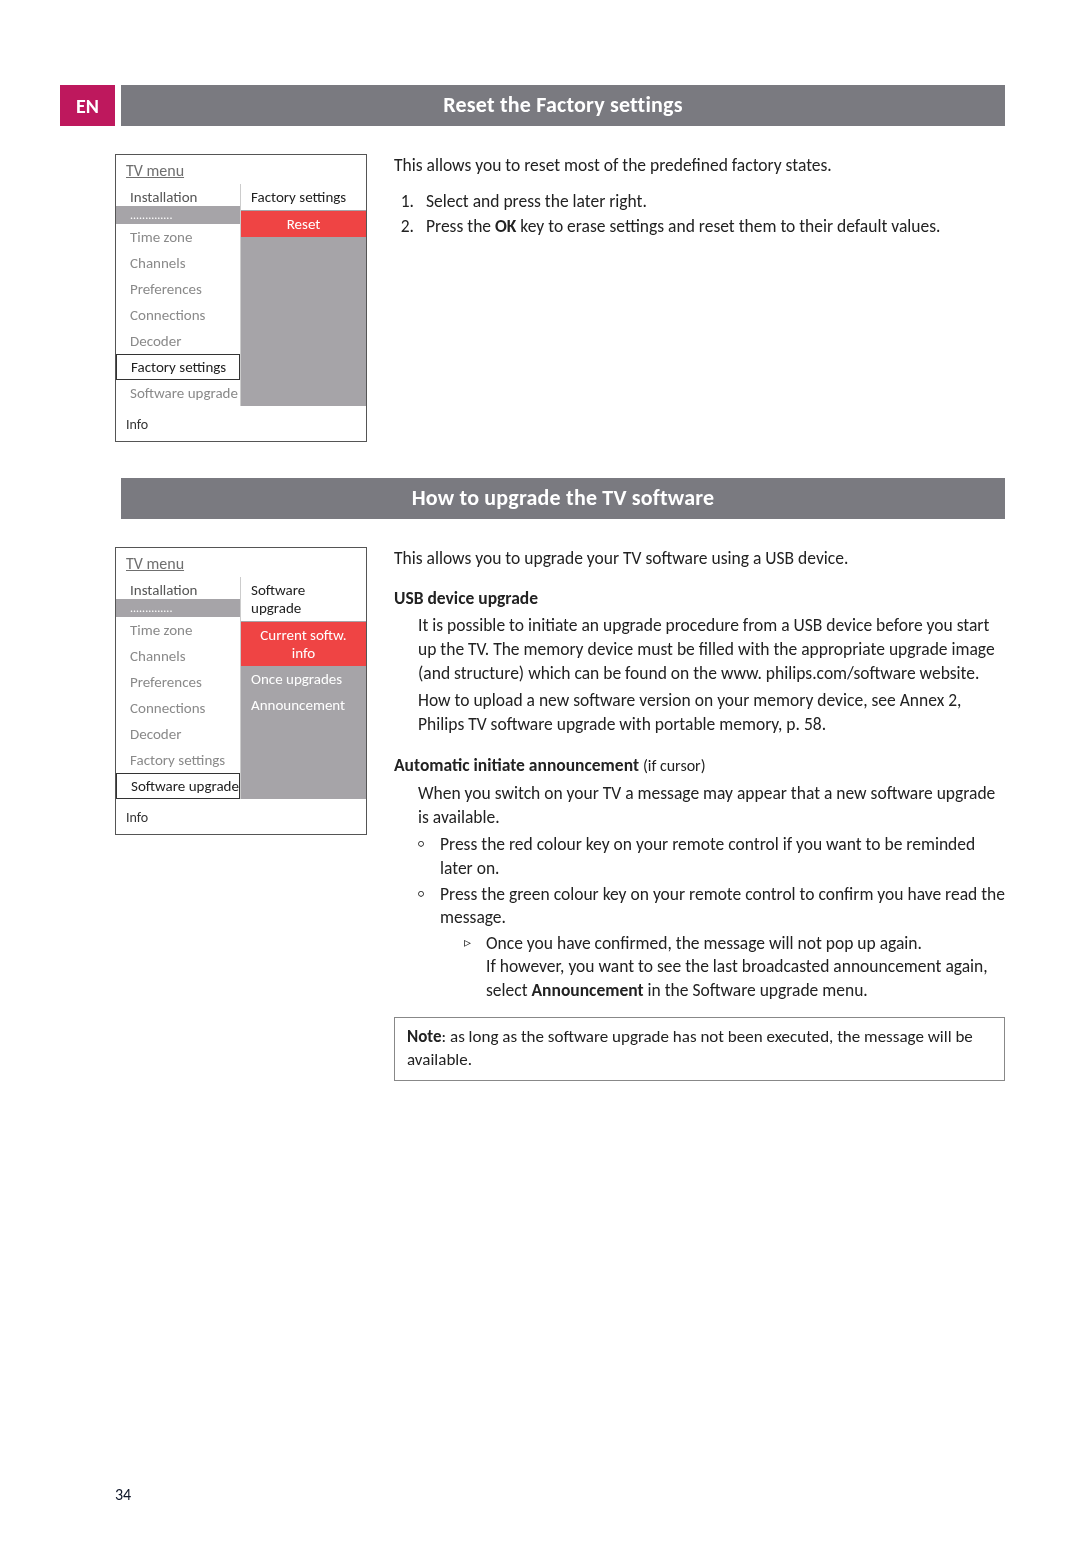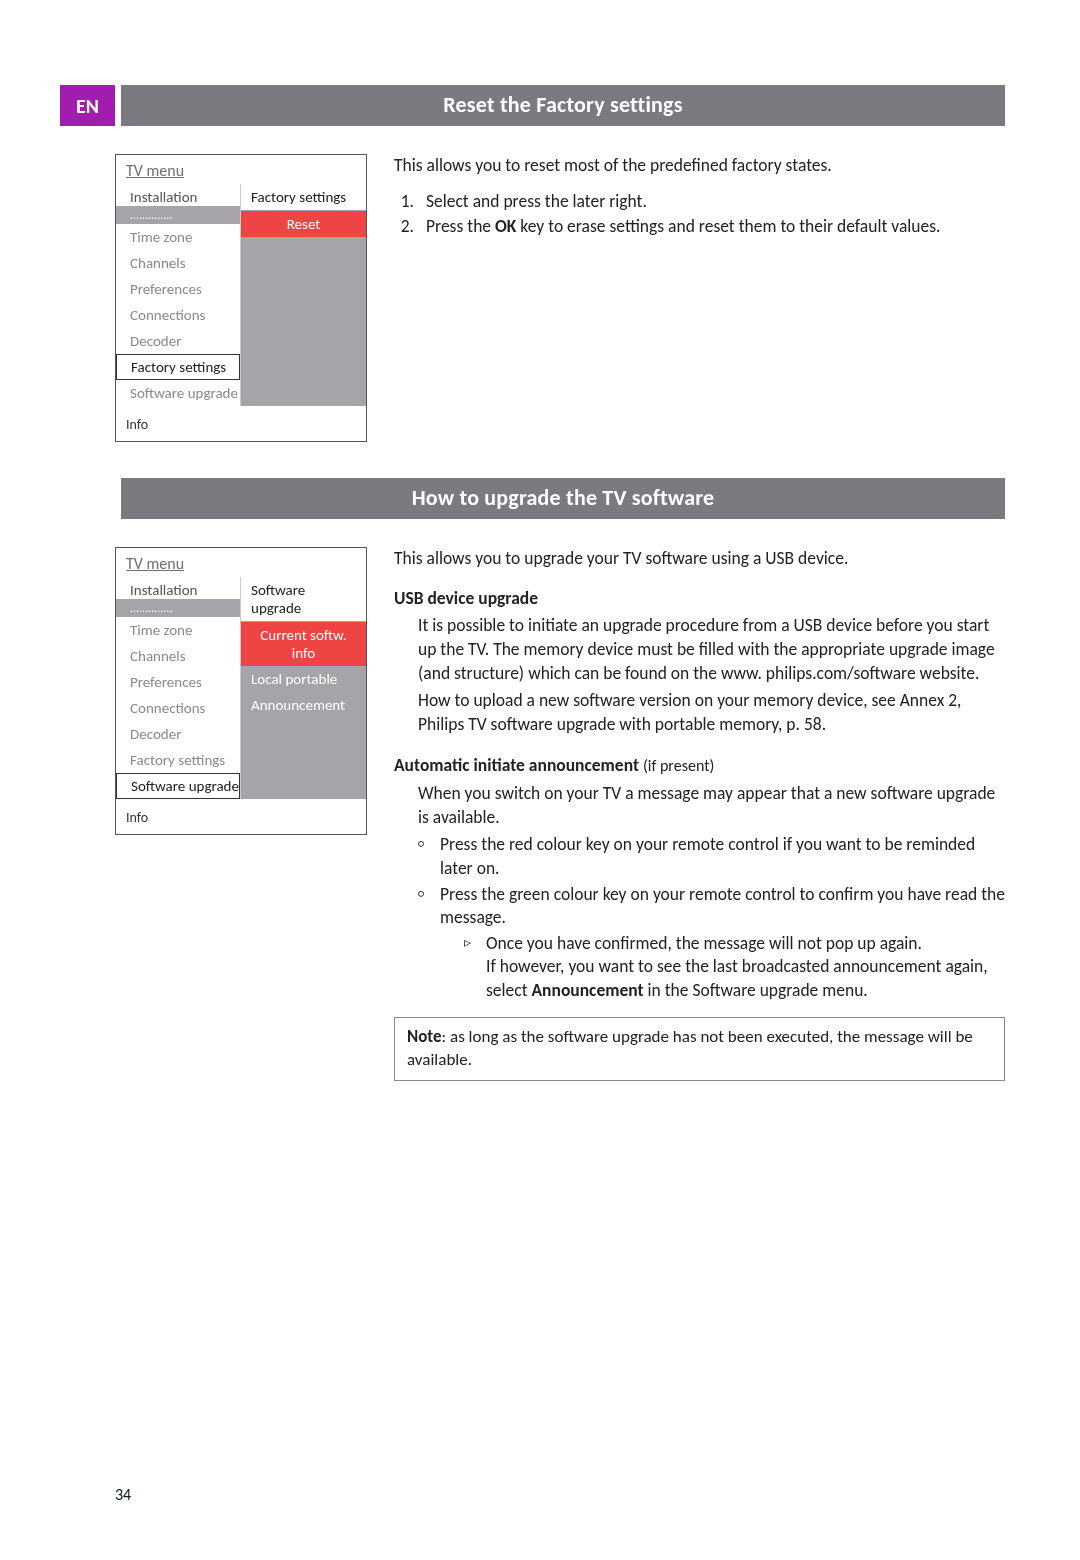--- a/index.html
+++ b/index.html
@@ -13,21 +13,21 @@
   }
   .page {
     padding: 85px 75px 0 60px;
   }
   .heading-row {
     display: flex;
     align-items: stretch;
     margin-bottom: 28px;
   }
   .lang-tab {
-    background: #a21caf;
+    background: #be185d;
     color: #fff;
     font-weight: bold;
     font-size: 20px;
     width: 55px;
     display: flex;
     align-items: center;
     justify-content: center;
     margin-right: 6px;
   }
   .heading-bar {
@@ -213,38 +213,38 @@
             <div class="menu-item left-indent">Channels</div>
             <div class="menu-item left-indent">Preferences</div>
             <div class="menu-item left-indent">Connections</div>
             <div class="menu-item left-indent">Decoder</div>
             <div class="menu-item left-indent">Factory settings</div>
             <div class="menu-item selected-white">Software upgrade</div>
           </div>
           <div class="right">
             <div class="r-head">Software upgrade</div>
             <div class="r-item highlight">Current softw. info</div>
-            <div class="r-item">Local portable</div>
+            <div class="r-item">Once upgrades</div>
             <div class="r-item">Announcement</div>
           </div>
         </div>
         <div class="footer">Info</div>
       </div>
     </div>
     <div class="text-col">
       <p>This allows you to upgrade your TV software using a USB device.</p>
 
       <p class="sub-h">USB device upgrade</p>
       <div class="indent">
         <p>It is possible to initiate an upgrade procedure from a USB device before you start up the TV. The memory device must be filled with the appropriate upgrade image (and structure) which can be found on the www. philips.com/software website.</p>
         <p>How to upload a new software version on your memory device, see Annex 2, Philips TV software upgrade with portable memory, p. 58.</p>
       </div>
 
       <p class="sub-h" style="margin-top:18px;">
-        <span>Automatic initiate announcement</span> <span style="font-weight:normal; font-size:16px;">(if present)</span>
+        <span>Automatic initiate announcement</span> <span style="font-weight:normal; font-size:16px;">(if cursor)</span>
       </p>
       <div class="indent">
         <p>When you switch on your TV a message may appear that a new software upgrade is available.</p>
       </div>
       <ul class="bullets">
         <li>Press the red colour key on your remote control if you want to be reminded later on.</li>
         <li>
           <span>Press the green colour key on your remote control to confirm you have read the message.</span>
           <ul class="tri-bullets">
             <li>

